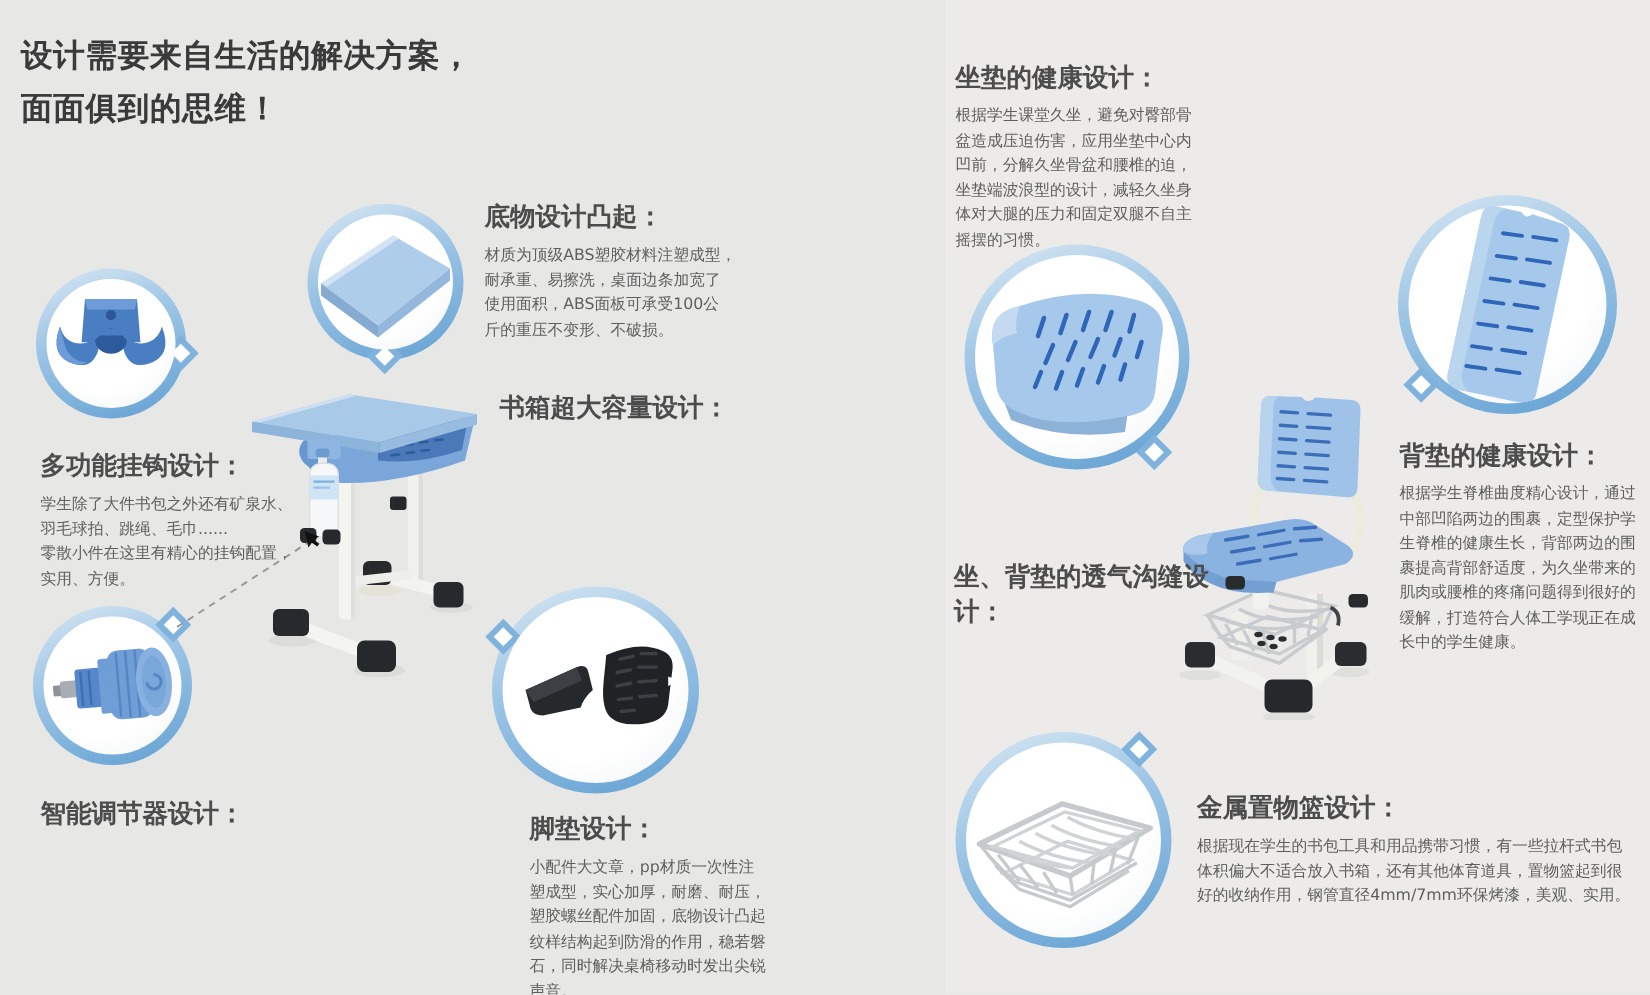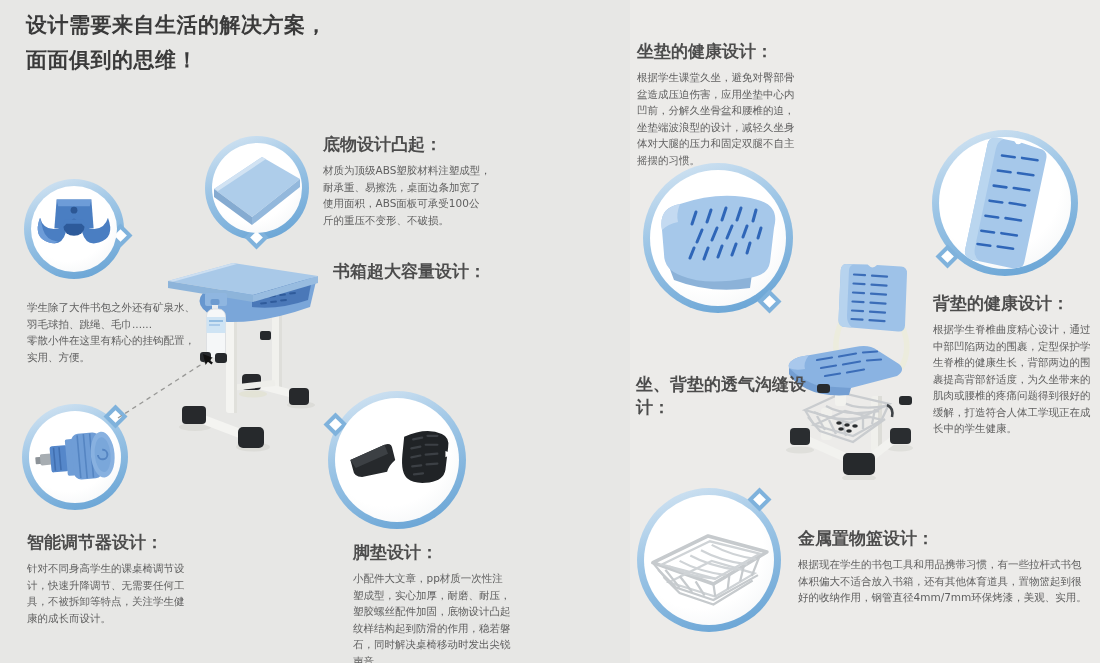--- a/index.html
+++ b/index.html
@@ -1,21 +1,21 @@
 <!DOCTYPE html>
 <html><head>
 <meta charset="utf-8">
 <style>
   html,body{margin:0;padding:0;}
   body{width:1100px;height:663px;position:relative;overflow:hidden;
        font-family:"DejaVu Sans",sans-serif;background:#e8e8e6;}
   .bg-left{position:absolute;left:0;top:0;width:630px;height:663px;background:#e7e7e5;}
   .bg-right{position:absolute;left:630px;top:0;width:470px;height:663px;background:#ecebe9;}
-  .title{position:absolute;left:14px;top:8px;font-size:21px;font-weight:bold;
-         color:#3a3a3a;line-height:35px;white-space:pre-line;letter-spacing:0.5px;margin-left:12px;}
+  .title{position:absolute;left:14px;top:20px;font-size:21px;font-weight:bold;
+         color:#3a3a3a;line-height:35px;white-space:pre-line;letter-spacing:0.5px;}
   .tb{position:absolute;}
   .tb .h{font-size:17px;font-weight:bold;color:#4c4c4c;margin:0 0 6px 0;}
   .tb .b{font-size:10.5px;color:#5f5f5f;line-height:16.5px;white-space:pre-line;margin:0;}
   .bubble{position:absolute;border-radius:50%;
      background:linear-gradient(160deg,#d3e4f2 5%,#9ec6e6 40%,#62a0d3 100%);}
   .bubble .inner{position:absolute;left:7px;top:7px;right:7px;bottom:7px;border-radius:50%;
      background:radial-gradient(circle at 42% 38%, #ffffff 58%, #eef1f3 100%);
      overflow:hidden;display:flex;align-items:center;justify-content:center;}
   .tail{position:absolute;width:17px;height:17px;background:#7fb2dc;transform:rotate(45deg);}
   .tail::after{content:"";position:absolute;left:4px;top:4px;right:4px;bottom:4px;background:#fff;}
@@ -338,31 +338,28 @@
   <div class="h">底物设计凸起：</div>
   <div class="b">材质为顶级ABS塑胶材料注塑成型，
 耐承重、易擦洗，桌面边条加宽了
 使用面积，ABS面板可承受100公
 斤的重压不变形、不破损。</div>
 </div>
 <div class="tb" style="left:333px;top:260px;width:190px;">
   <div class="h">书箱超大容量设计：</div>
 </div>
 <div class="tb" style="left:27px;top:299px;width:200px;">
+  <div class="h">多功能挂钩设计：</div>
   <div class="b">学生除了大件书包之外还有矿泉水、
 羽毛球拍、跳绳、毛巾......
 零散小件在这里有精心的挂钩配置，
 实用、方便。</div>
 </div>
 <div class="tb" style="left:27px;top:531px;width:200px;">
   <div class="h">智能调节器设计：</div>
-  <div class="b">针对不同身高学生的课桌椅调节设
-计，快速升降调节、无需要任何工
-具，不被拆卸等特点，关注学生健
-康的成长而设计。</div>
 </div>
 <div class="tb" style="left:333px;top:541px;width:190px;margin-left:20px;">
   <div class="h">脚垫设计：</div>
   <div class="b">小配件大文章，pp材质一次性注
 塑成型，实心加厚，耐磨、耐压，
 塑胶螺丝配件加固，底物设计凸起
 纹样结构起到防滑的作用，稳若磐
 石，同时解决桌椅移动时发出尖锐
 声音。</div>
 </div>

